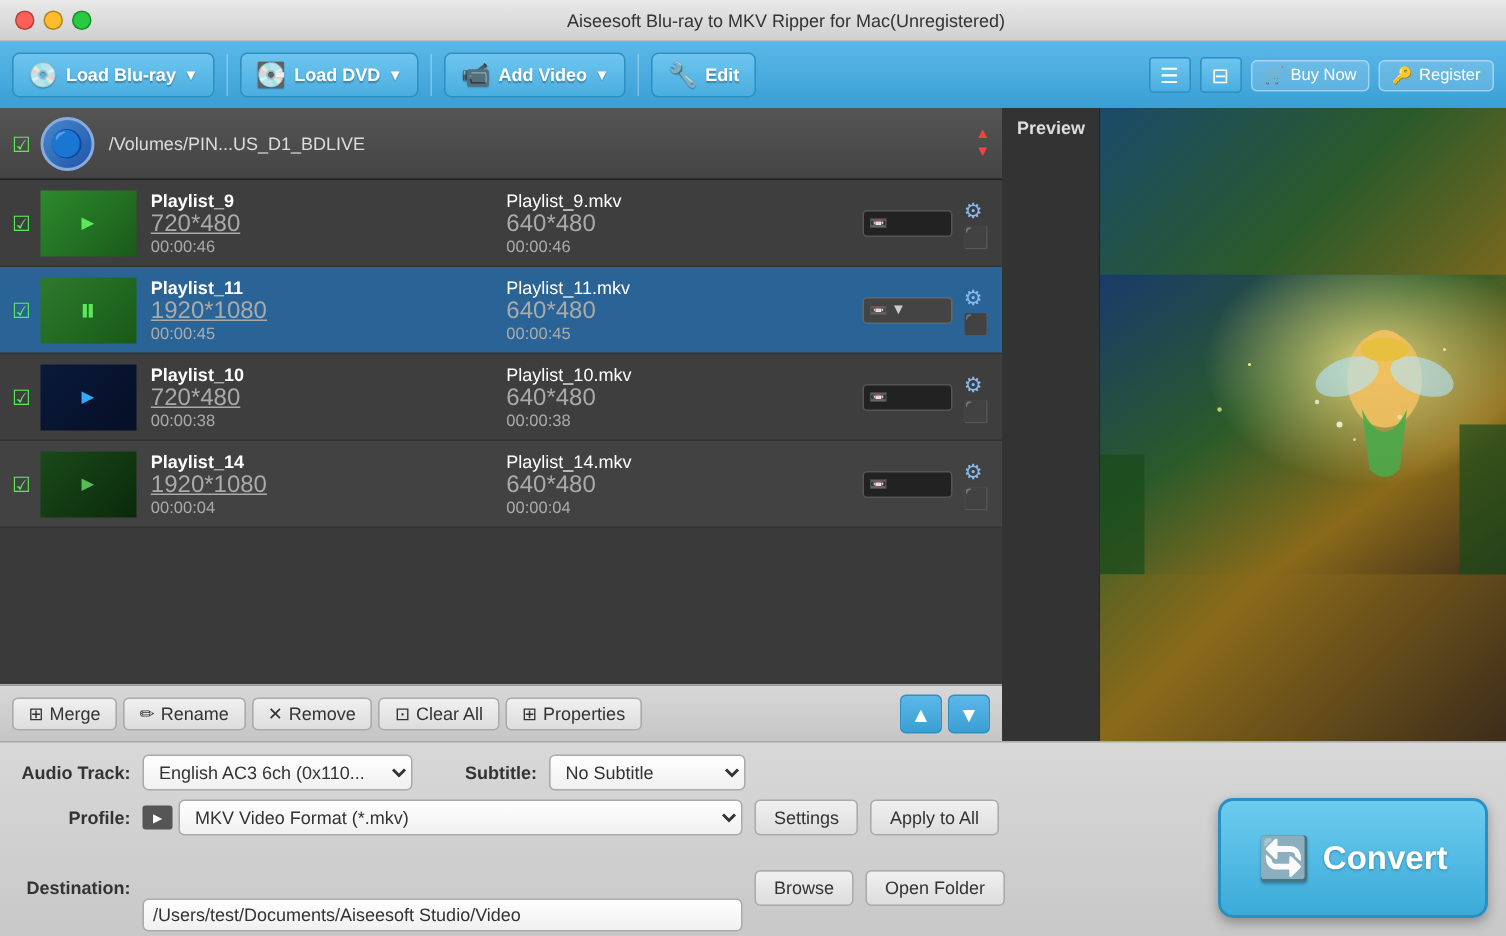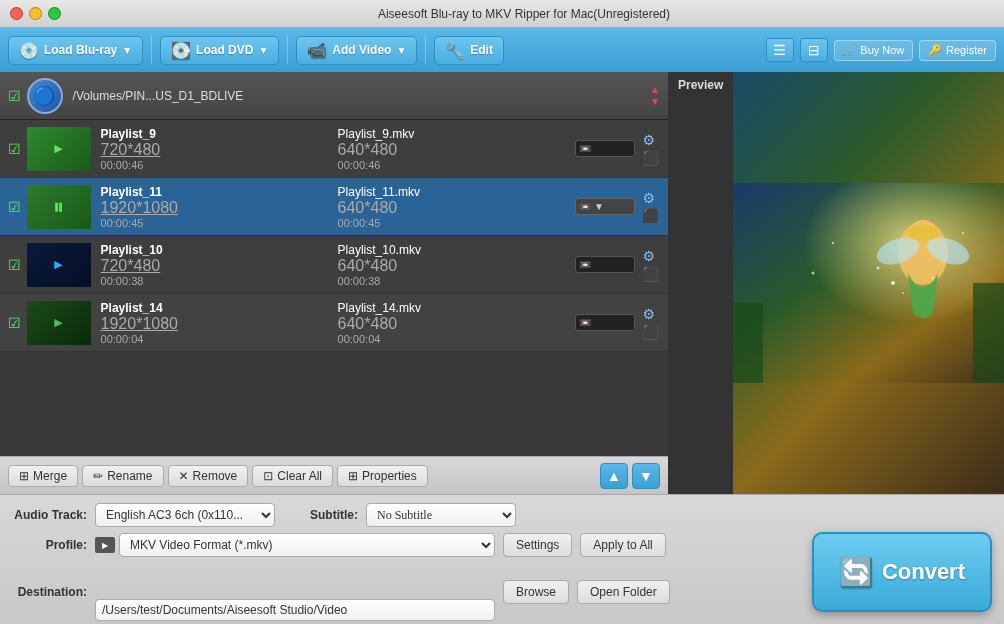--- a/index.html
+++ b/index.html
@@ -694,21 +694,21 @@
 
 <div class="bottom-area">
   <div class="bottom-settings">
 
     <div class="settings-row">
       <span class="settings-label">Audio Track:</span>
       <select class="settings-select" style="width:180px;">
         <option>English AC3 6ch (0x110...</option>
       </select>
       <span class="settings-label">Subtitle:</span>
-      <select class="settings-select" style="width:150px;font-family:Liberation Serif, serif;">
+      <select class="settings-select" style="width:131px;">
         <option>No Subtitle</option>
       </select>
     </div>
 
     <div class="settings-row">
       <span class="settings-label">Profile:</span>
       <div style="display:flex;align-items:center;flex:1;max-width:400px;">
         <span class="profile-icon">▶</span>
         <select class="settings-select" style="flex:1;">
           <option>MKV Video Format (*.mkv)</option>

